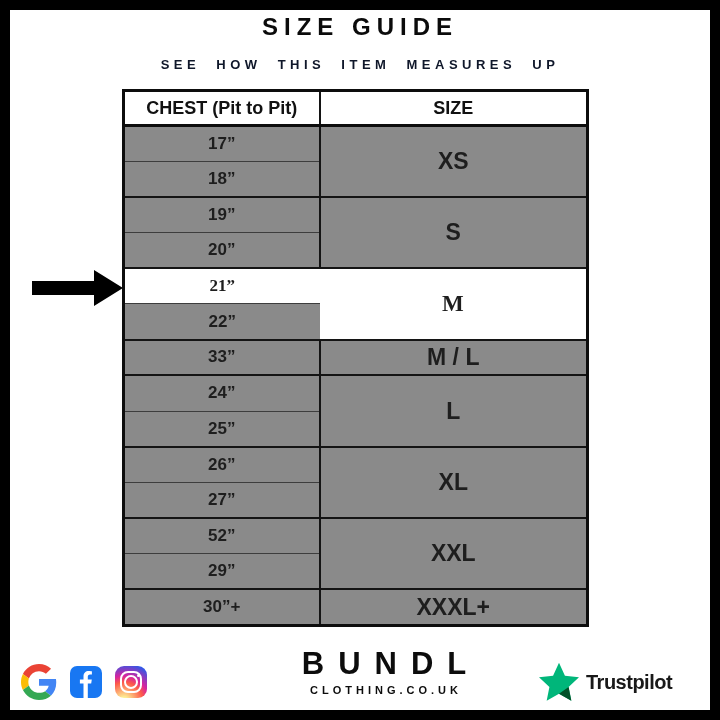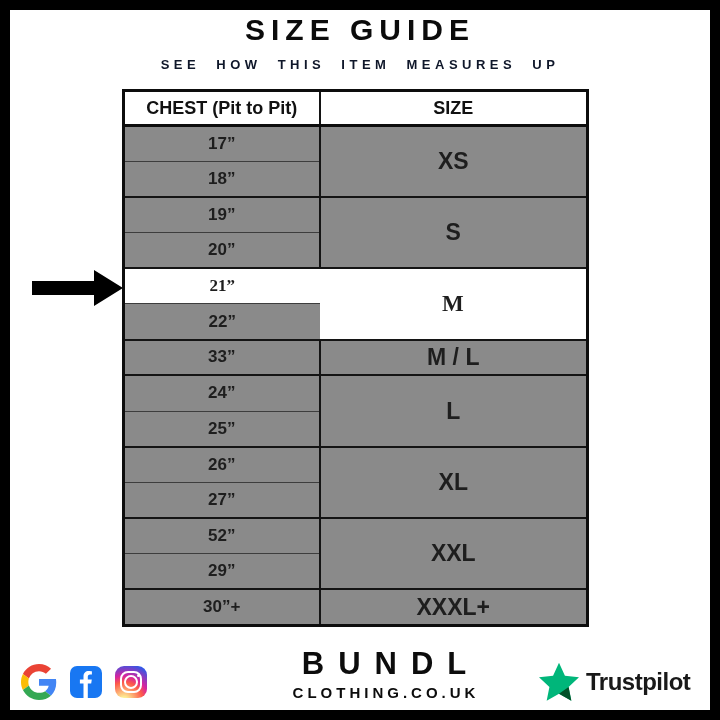--- a/index.html
+++ b/index.html
@@ -6,21 +6,21 @@
   body{
     width:720px;height:720px;position:relative;background:#ffffff;
     font-family:"Liberation Sans", sans-serif;overflow:hidden;
   }
   .frame{
     position:absolute;inset:0;border:10px solid #000;box-sizing:border-box;
     pointer-events:none;z-index:50;
   }
   .title{
     position:absolute;top:13px;left:0;right:0;text-align:center;
-    font-size:30px;font-weight:bold;letter-spacing:6px;color:#0b0b0b;
+    font-size:24px;font-weight:bold;letter-spacing:6px;color:#0b0b0b;
   }
   .subtitle{
     position:absolute;top:57px;left:0;right:0;text-align:center;
     font-size:13px;font-weight:bold;letter-spacing:4.5px;word-spacing:8px;color:#0f172a;
   }
   
   .arrow{position:absolute;left:32px;top:270px;}
   
   table.size-table{
     position:absolute;left:122px;top:89px;
@@ -50,23 +50,23 @@
   .social{position:absolute;left:21px;top:664px;display:flex;align-items:center;gap:13px;}
   .ig{
     width:32px;height:32px;border-radius:9px;position:relative;flex:0 0 auto;
     background:radial-gradient(circle at 28% 110%, #fdf497 0%, #fdf497 8%, #fd5949 45%, #d6249f 60%, #285aeb 92%);
   }
   .ig .cam{position:absolute;inset:5px;border:2.4px solid #fff;border-radius:8px;}
   .ig .lens{position:absolute;left:50%;top:50%;width:10px;height:10px;border:2.4px solid #fff;border-radius:50%;transform:translate(-50%,-50%);}
   .ig .dot{position:absolute;right:7.5px;top:7.5px;width:3px;height:3px;background:#fff;border-radius:50%;}
   .brand{position:absolute;left:0;right:0;top:648px;text-align:center;color:#0c0c0c;margin-left:48px;}
   .brand .name{font-size:31px;font-weight:bold;letter-spacing:14px;text-indent:14px;line-height:1;}
-  .brand .domain{font-size:15px;font-weight:bold;letter-spacing:4px;text-indent:4px;margin-top:5px;}
+  .brand .domain{font-size:11px;font-weight:bold;letter-spacing:4px;text-indent:4px;margin-top:5px;}
   .trustpilot{position:absolute;left:538px;top:661px;display:flex;align-items:center;gap:6px;}
-  .trustpilot .word{font-size:24px;font-weight:bold;color:#191919;letter-spacing:-0.5px;}
+  .trustpilot .word{font-size:20px;font-weight:bold;color:#191919;letter-spacing:-0.5px;}
   .g-blue{fill:var(--google-blue);} .g-red{fill:var(--google-red);}
   .g-yellow{fill:var(--google-yellow);} .g-green{fill:var(--google-green);}
   .fb-bg{fill:var(--facebook-blue);}
   .tp-green{fill:var(--trustpilot-green);} .tp-dark{fill:var(--trustpilot-dark-green);}
 </style>
 </head>
 <body style="--row-gray: #8a8a8a; --highlight-white: #ffffff; --line-dark: #141414; --line-thin: #3d3d3d; --text-dark: #1e1e1e; --trustpilot-green: #00b67a; --trustpilot-dark-green: #005128; --facebook-blue: #1877f2; --google-blue: #4285f4; --google-red: #ea4335; --google-yellow: #fbbc05; --google-green: #34a853;">
 
 <div class="canvas">
 

